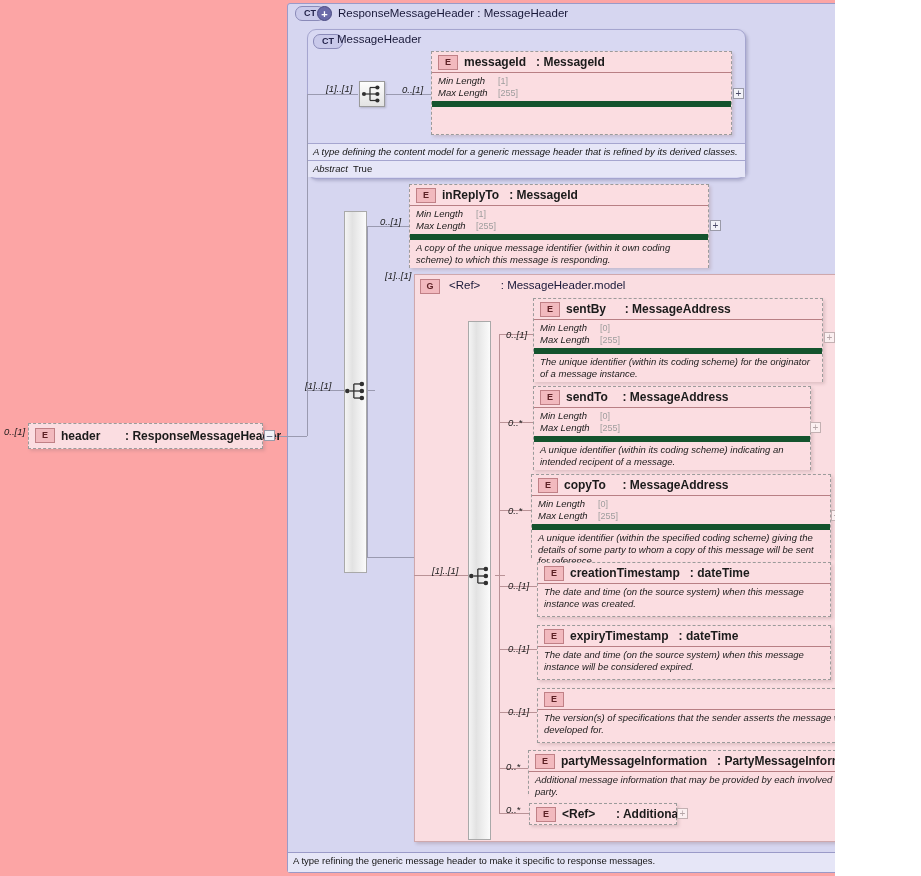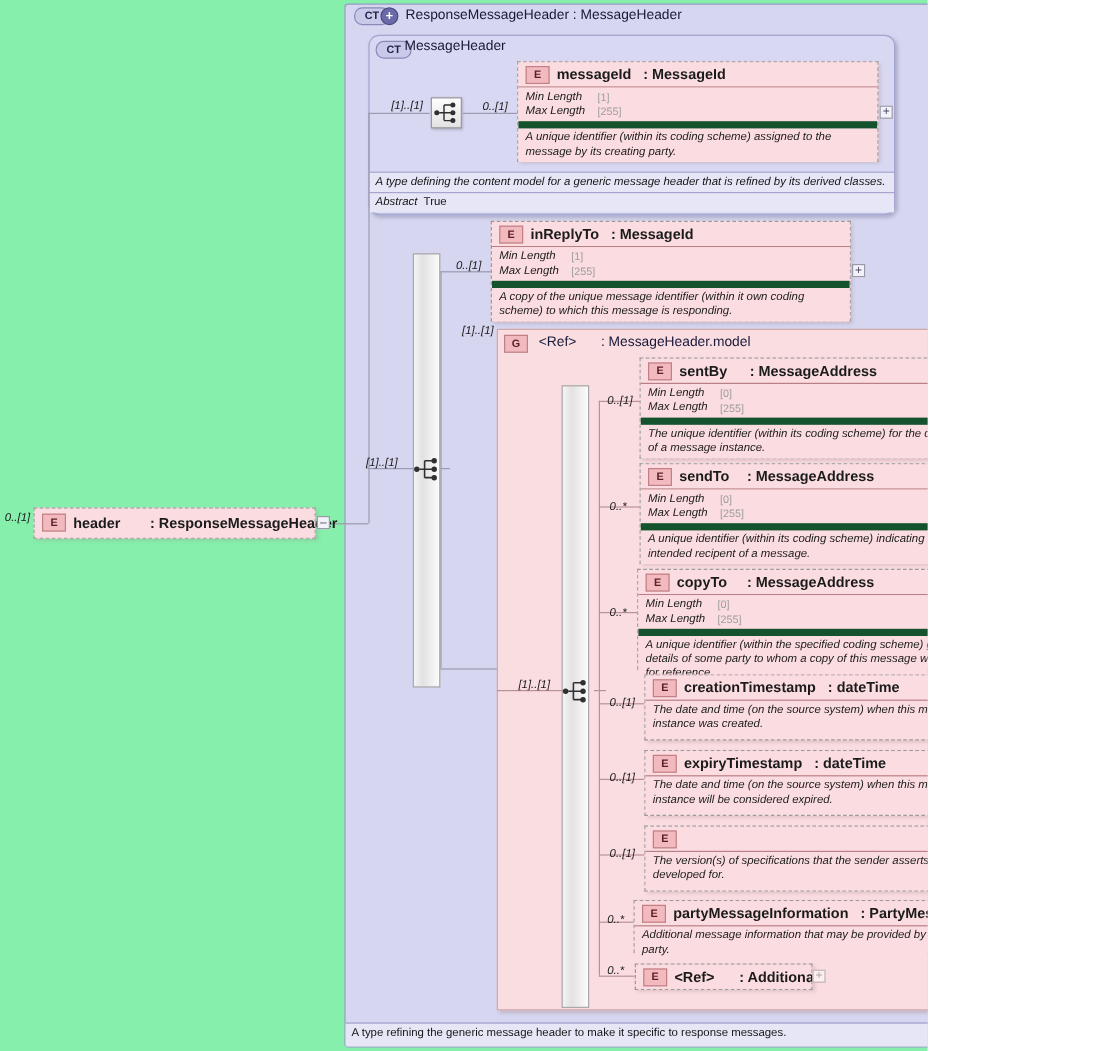--- a/index.html
+++ b/index.html
@@ -3,24 +3,24 @@
 <meta charset="utf-8">
 <style>
   * { box-sizing: border-box; }
   html, body {
     margin: 0; padding: 0;
     background: #ffffff;
     font-family: "Liberation Sans", sans-serif;
   }
   #canvas {
     position: relative;
-    width: 773px;
+    width: 835px;
     height: 876px;
     overflow: hidden;
-    background: #86efac;
+    background: #fca5a5;
   }
 
   
   .ct-outer {
     position: absolute;
     background: #d6d6f0;
     border: 1px solid #9a9ac8;
     border-radius: 3px;
   }
   .ct-inner {
@@ -344,21 +344,20 @@
     <div class="ebox-facets">
       <div class="facet-row">
         <span class="facet-label">Min Length</span>
         <span class="facet-val">[1]</span>
       </div>
       <div class="facet-row">
         <span class="facet-label">Max Length</span>
         <span class="facet-val">[255]</span>
       </div>
     </div>
-    <div class="ebox-doc">A unique identifier (within its coding scheme) assigned to the message by its creating party.</div>
   </div>
   <div class="toggle" style="left:733px; top:88px;">+</div>
 
   <div class="card" style="left:380px; top:216px;">0..[1]</div>
   <div class="ebox" style="left:409px; top:184px; width:300px; height:84px;">
     <div class="ebox-hdr">
       <div class="badge badge-e" style="left:6px; top:3px;">E</div>
       <div class="ebox-name">
         <span>inReplyTo</span>
         <span>&nbsp;</span>

